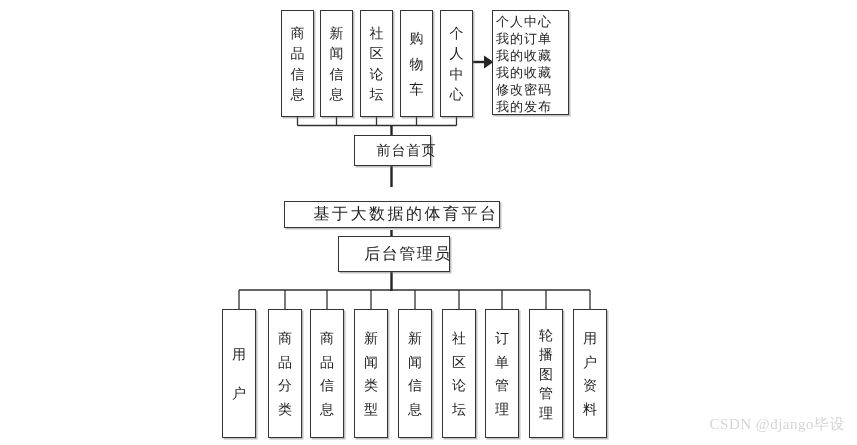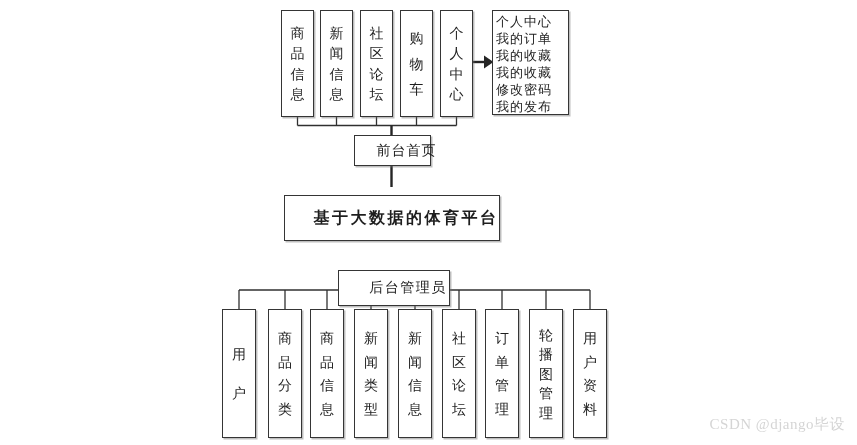--- a/index.html
+++ b/index.html
@@ -16,21 +16,21 @@
   .vbox{flex-direction:column;}
   .vtext{
     display:flex;flex-direction:column;align-items:center;justify-content:space-evenly;
     width:100%;height:100%;font-size:14px;line-height:1;
   }
   .vbox.toprow .vtext{padding:8px 0;box-sizing:border-box;}
   .vbox.bottomrow .vtext{padding:12px 0;box-sizing:border-box;}
   
   .hlabel{font-size:14px;letter-spacing:1px;white-space:nowrap;padding-left:28px;}
   .title-box{font-size:16px;letter-spacing:2.5px;}
-  .admin-box{font-size:14px;letter-spacing:1.5px;margin-top:34px;}
+  .admin-box{font-size:16px;letter-spacing:1.5px;}
   
   .detail-box{flex-direction:column;align-items:flex-start;justify-content:center;padding:2px 3px;}
   .detail-line{font-size:13px;line-height:17px;letter-spacing:1px;white-space:nowrap;}
   
   #connectors{position:absolute;left:0;top:0;pointer-events:none;}
   
   .watermark{
     position:absolute;right:12px;bottom:11px;font-size:15px;letter-spacing:.5px;
     user-select:none;white-space:nowrap;
   }
@@ -118,21 +118,21 @@
     <div class="detail-line">个人中心</div>
     <div class="detail-line">我的订单</div>
     <div class="detail-line">我的收藏</div>
     <div class="detail-line">我的收藏</div>
     <div class="detail-line">修改密码</div>
     <div class="detail-line">我的发布</div>
   </div>
 
   <div class="box hlabel" style="left:354px;top:135px;width:77px;height:31px;">前台首页</div>
 
-  <div class="box hlabel title-box" style="left:284px;top:195px;width:216px;height:46px;font-weight:bold;">基于大数据的体育平台</div>
+  <div class="box hlabel title-box" style="left:284px;top:201px;width:216px;height:27px;">基于大数据的体育平台</div>
 
   <div class="box hlabel admin-box" style="left:338px;top:236px;width:112px;height:36px;">后台管理员</div>
 
   <div class="box vbox bottomrow" style="left:222px;top:309px;width:34px;height:129px;">
     <div class="vtext">
         <span>用</span>
         <span>户</span>
       </div>
   </div>
   <div class="box vbox bottomrow" style="left:268px;top:309px;width:34px;height:129px;">

